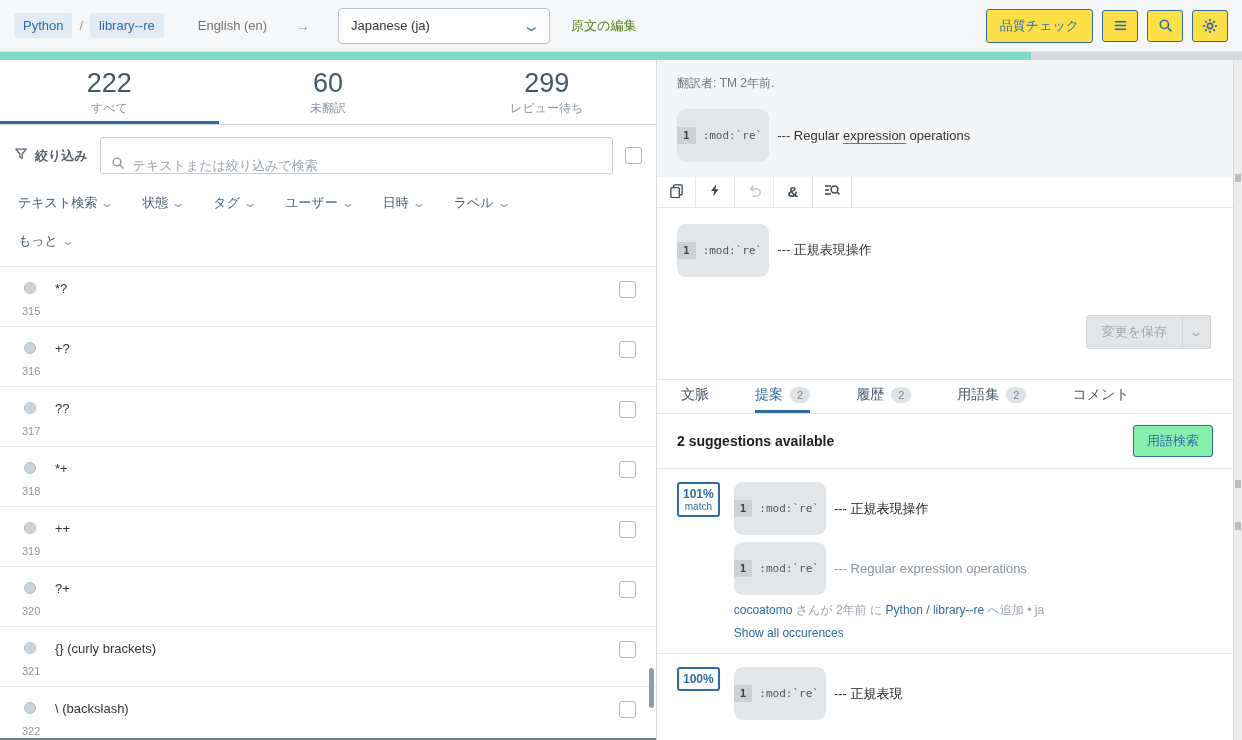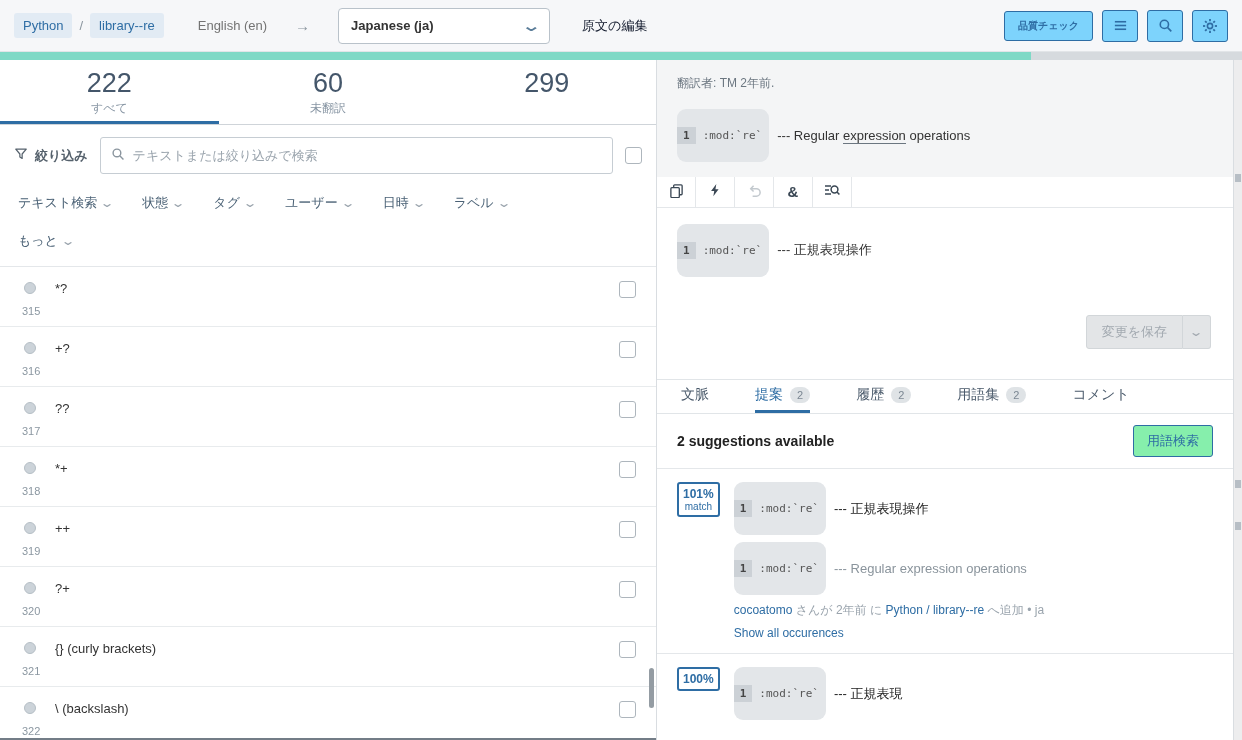--- a/index.html
+++ b/index.html
@@ -7,26 +7,26 @@
     font-family:"Liberation Sans","DejaVu Sans",sans-serif; font-size:13px; color:#333; }
 
   
   .topbar { position:absolute; top:0; left:0; width:1242px; height:52px; background:#f6f7f9;
     border-bottom:1px solid #e2e5e8; display:flex; align-items:center; padding:0 14px; }
   .crumb-chip { background:#e2ebf4; color:#2e6da4; padding:5px 9px; border-radius:3px; cursor:pointer; }
   .crumb-sep { color:#8a959e; margin:0 7px; }
   .src-lang { color:#737373; margin-left:34px; }
   .arrow { color:#8a959e; margin:0 28px; font-size:15px; }
   .lang-select { width:212px; height:36px; border:1px solid #b9c2ca; border-radius:4px; background:#fff;
-    display:flex; align-items:center; justify-content:space-between; padding:0 12px; cursor:pointer;font-weight:bold; }
+    display:flex; align-items:center; justify-content:space-between; padding:0 12px; cursor:pointer; }
   .lang-select .chev { color:#5b7d99; font-size:15px; line-height:10px; transform:scaleX(1.6); }
-  .edit-source { color:#0f172a; margin-left:32px; cursor:pointer; }
+  .edit-source { color:#4d7c0f; margin-left:21px; cursor:pointer; }
   .topbar-right { margin-left:auto; display:flex; align-items:center; gap:9px; }
-  .btn-outline { border:1px solid #2e6da4; color:#2e6da4; background:#7dd3fc; border-radius:3px;
-    padding:7px 13px; font-size:10px; cursor:pointer; display:flex; align-items:center; justify-content:center;font-weight:bold; }
+  .btn-outline { border:1px solid #2e6da4; color:#2e6da4; background:#fde047; border-radius:3px;
+    padding:7px 13px; font-size:13px; cursor:pointer; display:flex; align-items:center; justify-content:center; }
   .icon-btn { width:36px; height:32px; padding:0; }
   .icon-btn svg { display:block; }
 
   
   .progress { position:absolute; top:52px; left:0; width:1242px; height:8px; background:#d6dade; }
   .progress-fill { height:100%; background:#7fd9c6; }
 
   
   .main { position:absolute; top:60px; left:0; width:1242px; height:680px; display:flex; }
   .left-panel { width:657px; border-right:1px solid #d9dde1; position:relative; background:#fff; }
@@ -37,21 +37,21 @@
   
   .ltabs { display:flex; height:65px; border-bottom:1px solid #cfd4d9; }
   .ltab { flex:1; text-align:center; padding-top:8px; cursor:pointer; border-bottom:3px solid transparent; }
   .ltab.active { border-bottom-color:#2e6da4; }
   .ltab .count { font-size:27px; color:#44566a; font-weight:400; }
   .ltab .lab { font-size:12px; color:#8795a3; margin-top:1px; }
 
   
   .filter-row { display:flex; align-items:center; padding:12px 14px 10px 14px; gap:12px; }
   .filter-btn { display:flex; align-items:center; gap:7px; color:#55616c; cursor:pointer; white-space:nowrap;font-weight:bold; }
-  .search-box { flex:1; height:37px; border:1px solid #c6cdd3; border-radius:3px; display:flex; align-items:center;
+  .search-box { flex:1; height:37px; border:1px solid #c6cdd3; border-radius:3px; display:flex; align-items:flex-end;
     padding:0 10px; gap:8px; background:#fff; }
   .search-box input { border:none; outline:none; flex:1; font-size:13px; color:#333;
     font-family:"Liberation Sans","DejaVu Sans",sans-serif; }
   .search-box input::placeholder { color:#9aa4ad; }
   .checkbox { width:17px; height:17px; border:1px solid #aeb6bd; border-radius:3px; background:#fff; cursor:pointer; flex:none; }
 
   
   .chips { display:flex; gap:30px; padding:6px 18px 2px 18px; flex-wrap:wrap; }
   .chip { color:#4a6175; cursor:pointer; display:flex; align-items:center; gap:5px; padding:4px 0; }
   .chip .chev { color:#9aa4ad; font-size:12px; transform:scaleX(1.5); line-height:8px; }
@@ -187,20 +187,21 @@
       <div class="ltab active">
         <div class="count">222</div>
         <div class="lab">すべて</div>
       </div>
       <div class="ltab">
         <div class="count">60</div>
         <div class="lab">未翻訳</div>
       </div>
       <div class="ltab">
         <div class="count">299</div>
+        <div class="lab">レビュー待ち</div>
       </div>
     </div>
 
     <div class="filter-row">
       <div class="filter-btn">
         <span>
           <svg width="14" height="14" viewBox="0 0 16 16">
               <path d="M2 2.5h12L9.3 8v5L6.7 11.4V8z" fill="none" stroke="#55616c" stroke-width="1.4" stroke-linejoin="round"></path>
             </svg>
         </span>

